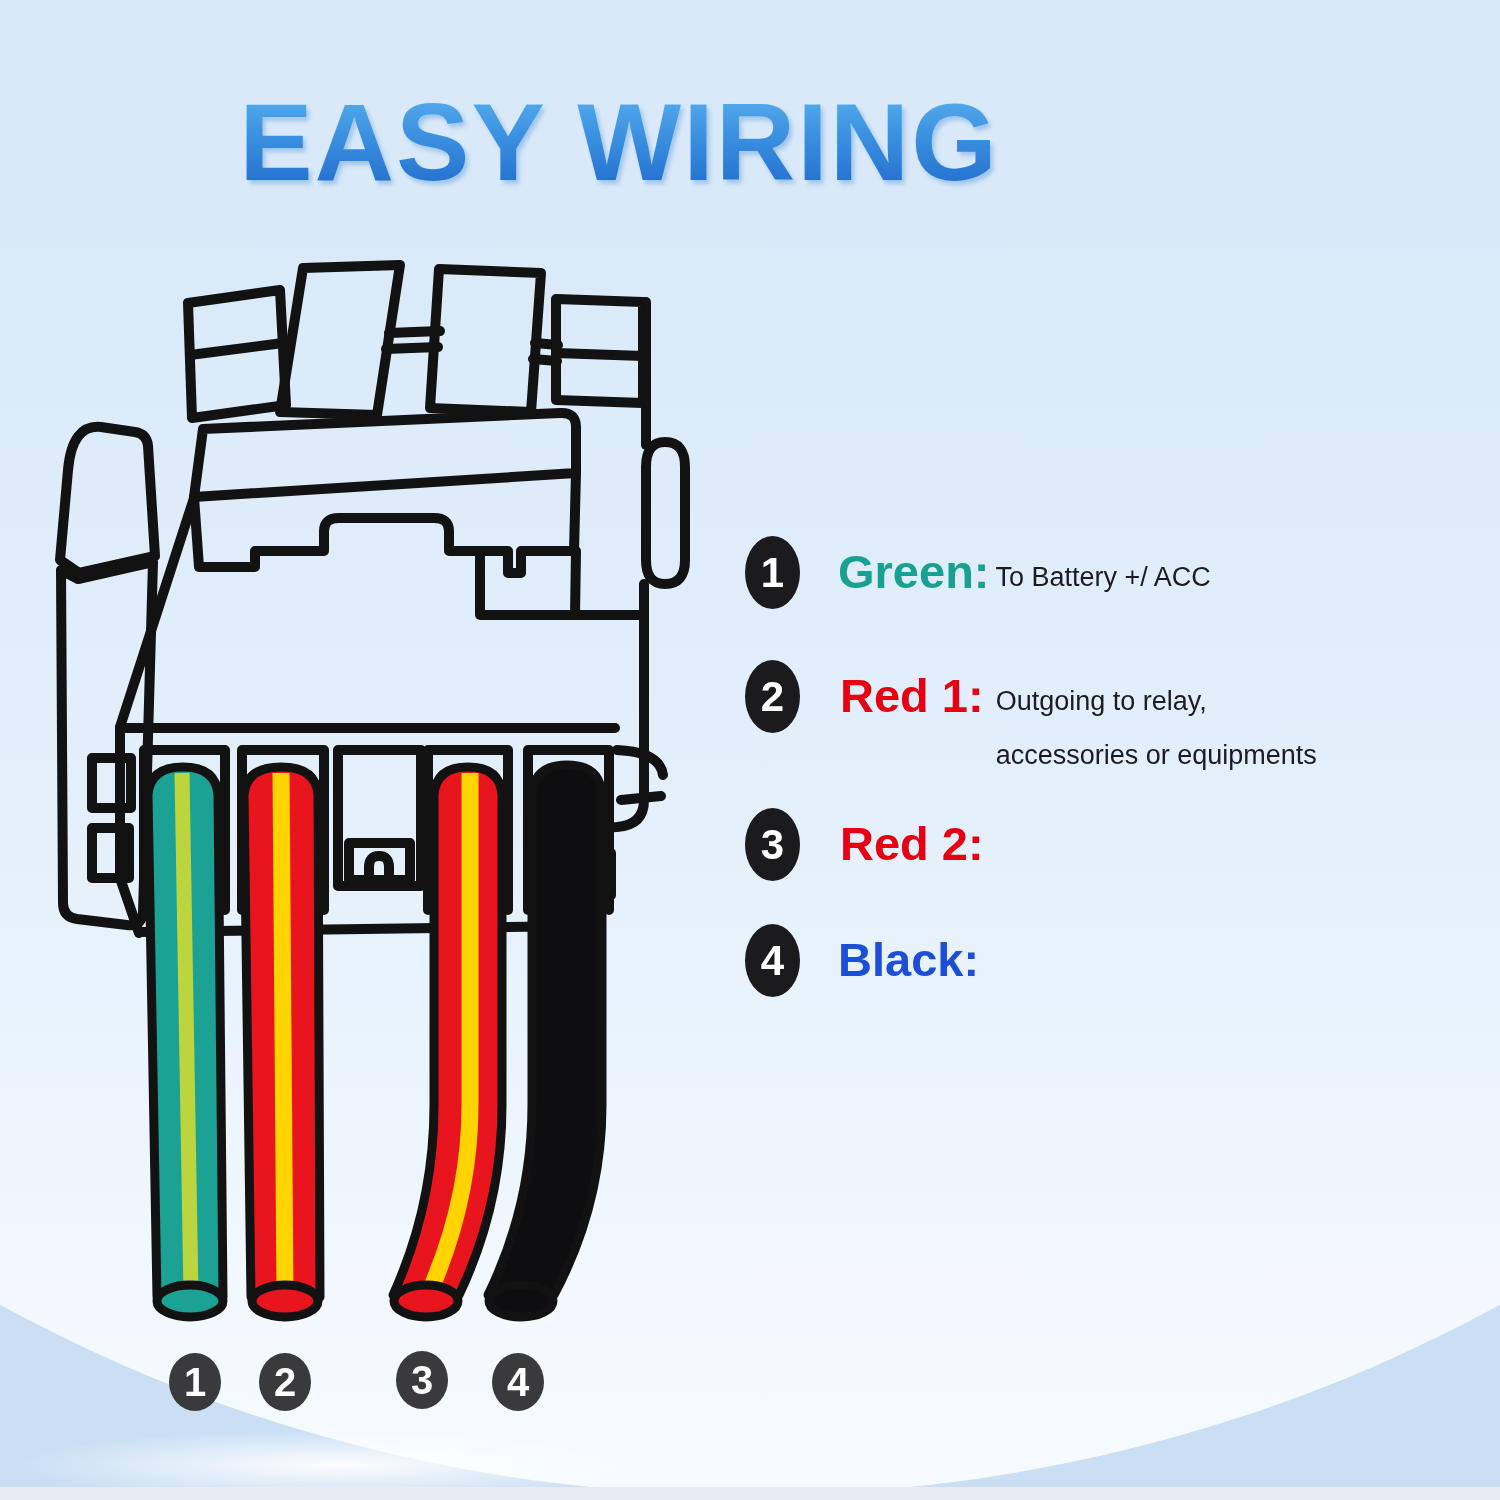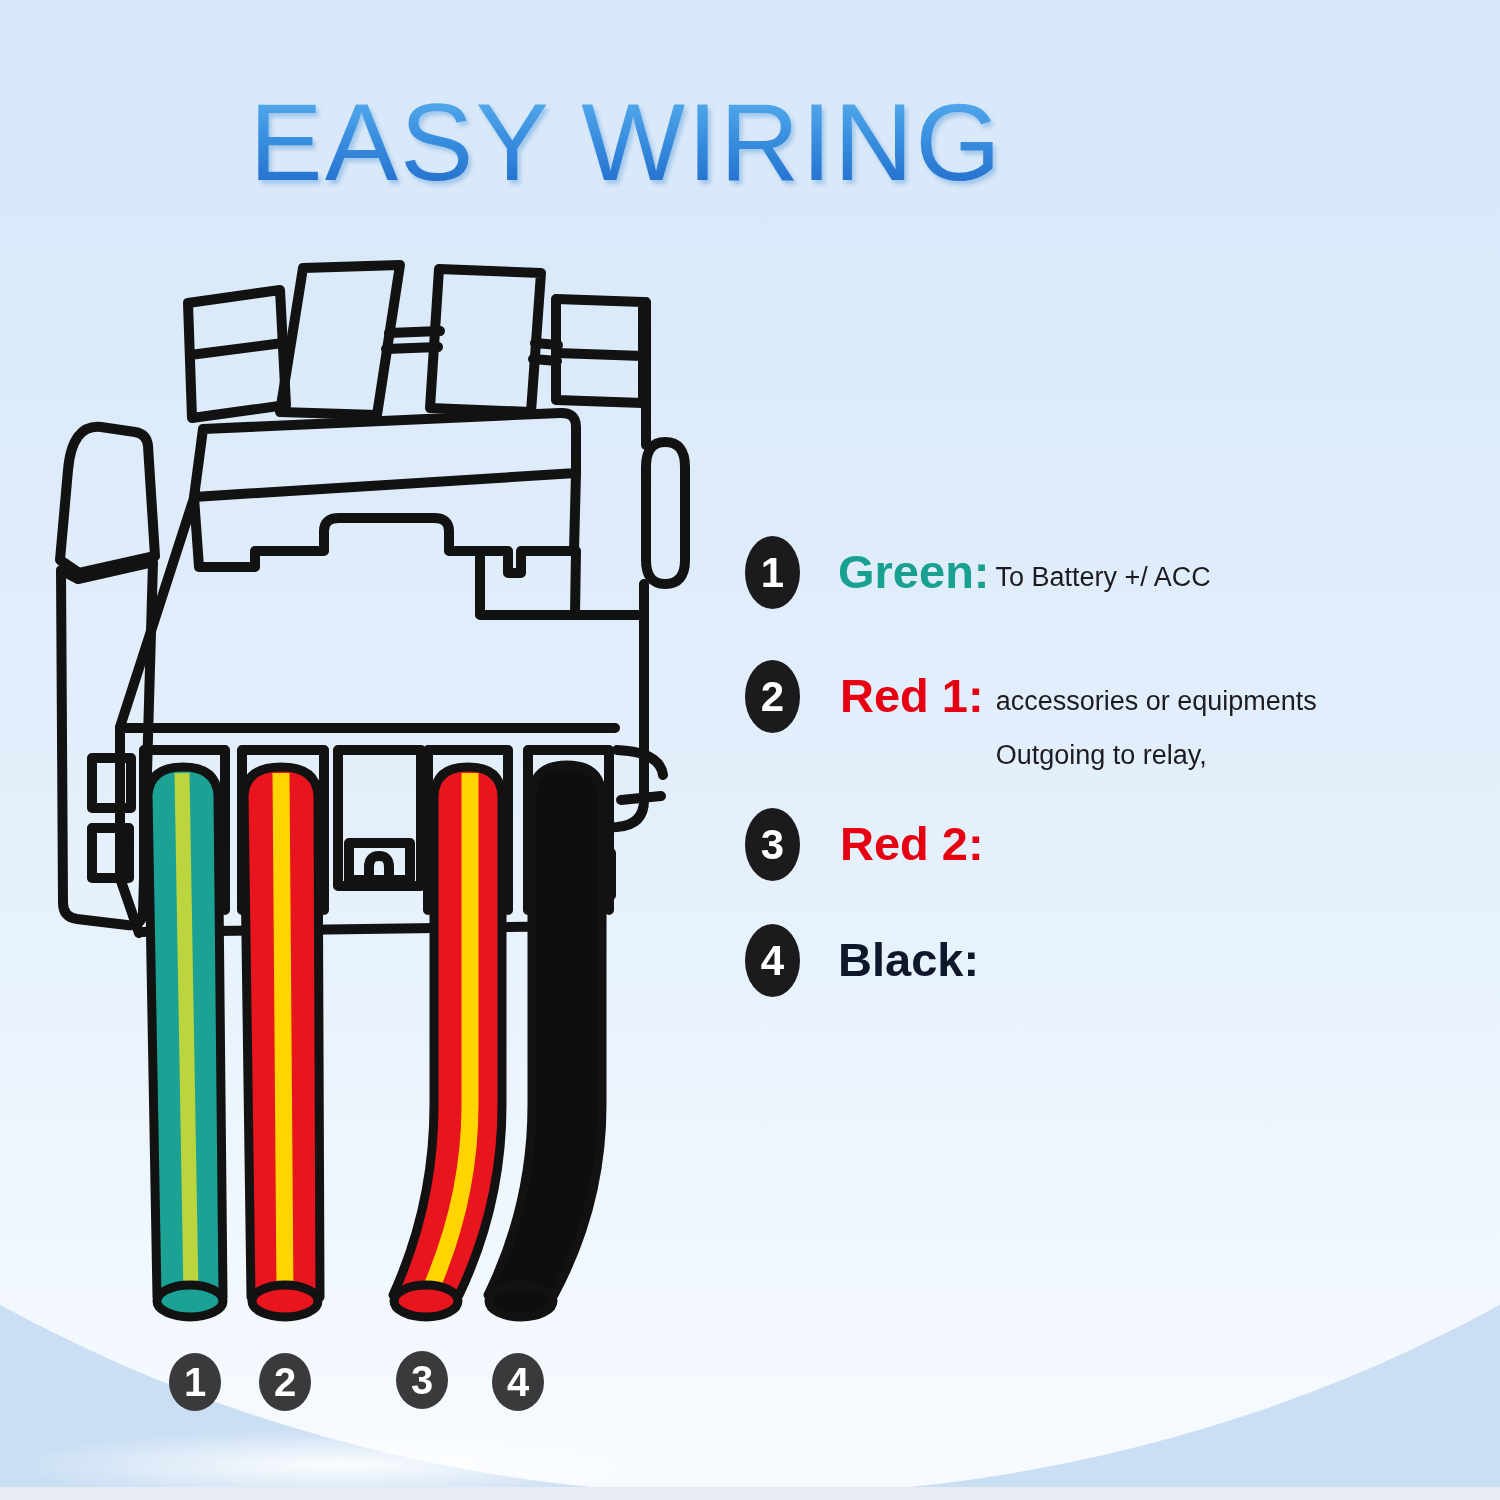--- a/index.html
+++ b/index.html
@@ -15,39 +15,39 @@
     background:linear-gradient(180deg,#d9e9f9 0%,#d9e9f9 52%,#e3effb 74%,#eef6fd 88%,#f7fbff 100%);
   }
   .bg-glow{
     position:absolute;left:20px;top:1430px;width:640px;height:70px;
     background:radial-gradient(closest-side,rgba(255,255,255,0.95),rgba(255,255,255,0));
   }
   .bg-bottomstrip{
     position:absolute;left:0;bottom:0;width:1500px;height:13px;background:#e7ecf2;
   }
   .title{
-    position:absolute;left:12px;top:78px;width:1228px;text-align:center;
-    font-size:110px;font-weight:normal;letter-spacing:2px;
+    position:absolute;left:5px;top:78px;width:1228px;text-align:center;
+    font-size:110px;font-weight:bold;letter-spacing:2px;
     background:linear-gradient(180deg,#62b8f1 0%,#3b91e0 45%,#1b64c8 100%);
     -webkit-background-clip:text;background-clip:text;color:transparent;
     filter:drop-shadow(3px 4px 2px rgba(150,192,232,0.85));
   }
   .diagram{position:absolute;left:55px;top:255px;width:670px;height:1165px;}
 
   .legend{position:absolute;left:745px;top:0;width:730px;}
   .legend-row{position:absolute;display:flex;align-items:flex-start;}
   .lg-badge{
     flex:0 0 auto;width:55px;height:73px;border-radius:50%;background:#1b1b1d;
     color:#ffffff;font-weight:bold;font-size:42px;display:flex;
     align-items:center;justify-content:center;
   }
   .lg-label{font-weight:bold;font-size:47px;margin:8px 0 0 38px;white-space:nowrap;}
   .lg-label.green{color:#18a091;text-align:center;}
   .lg-label.red{color:#e60012;margin-left:40px;}
-  .lg-label.black{color:#0f172a;}
+  .lg-label.black{color:#1d4ed8;}
   .lg-desc{font-size:27px;color:#1c1c20;margin:14px 0 0 12px;line-height:54px;white-space:nowrap;}
 </style>
 </head>
 <body>
 
 <div class="canvas">
   <div class="bg-ellipse"></div>
   <div class="bg-glow"></div>
   <div class="bg-bottomstrip"></div>
 
@@ -139,22 +139,22 @@
   <div class="legend">
     <div class="legend-row" style="top:536px;">
       <div class="lg-badge">1</div>
       <div class="lg-label green">Green:</div>
       <div class="lg-desc" style="margin-left:6px;">To Battery +/ ACC</div>
     </div>
     <div class="legend-row" style="top:660px;">
       <div class="lg-badge">2</div>
       <div class="lg-label red">Red 1:</div>
       <div class="lg-desc">
+        <div>Outgoing to relay,</div>
         <div>accessories or equipments</div>
-        <div>Outgoing to relay,</div>
       </div>
     </div>
     <div class="legend-row" style="top:808px;">
       <div class="lg-badge">3</div>
       <div class="lg-label red">Red 2:</div>
     </div>
     <div class="legend-row" style="top:924px;">
       <div class="lg-badge">4</div>
       <div class="lg-label black">Black:</div>
     </div>

